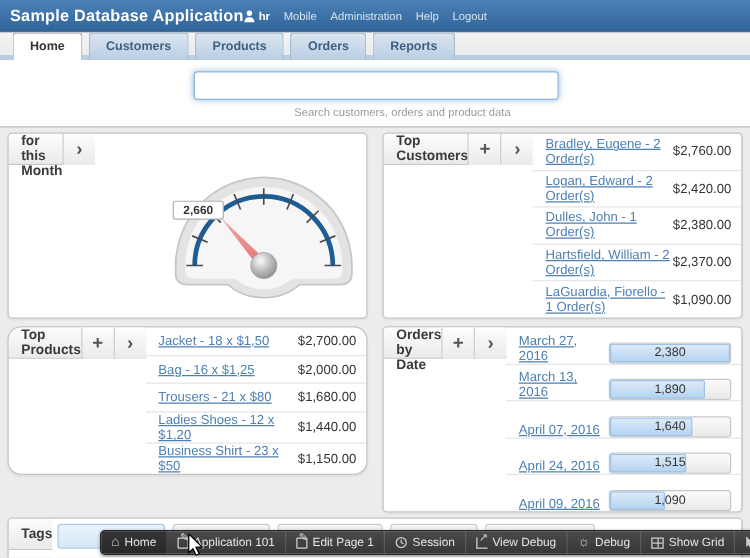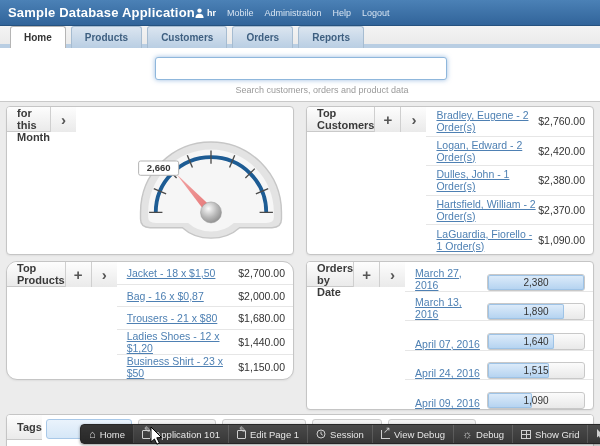--- a/index.html
+++ b/index.html
@@ -172,22 +172,22 @@
     <a class="header-link">Mobile</a>
     <a class="header-link">Administration</a>
     <a class="header-link">Help</a>
     <a class="header-link">Logout</a>
   </div>
 </div>
 
 <div class="tabstrip">
   <div class="tabs">
     <div class="tab active">Home</div>
+    <div class="tab">Customers</div>
     <div class="tab">Products</div>
-    <div class="tab">Customers</div>
     <div class="tab">Orders</div>
     <div class="tab">Reports</div>
   </div>
 </div>
 
 <div class="search-section">
   <input class="search-input" type="text" value="" style="">
   <div class="search-help">Search customers, orders and product data</div>
 </div>
 <div class="divider-line"></div>
@@ -275,21 +275,21 @@
     <div class="panel-title">Top Products</div>
     <div class="hd-btn plus"></div>
     <div class="hd-btn next"></div>
   </div>
   <div class="panel-body">
     <div class="list-row">
       <a class="row-link">Jacket - 18 x $1,50</a>
       <span class="row-val">$2,700.00</span>
     </div>
     <div class="list-row">
-      <a class="row-link">Bag - 16 x $0,87</a>
+      <a class="row-link">Bag - 16 x $1,25</a>
       <span class="row-val">$2,000.00</span>
     </div>
     <div class="list-row">
       <a class="row-link">Trousers - 21 x $80</a>
       <span class="row-val">$1,680.00</span>
     </div>
     <div class="list-row">
       <a class="row-link">Ladies Shoes - 12 x $1,20</a>
       <span class="row-val">$1,440.00</span>
     </div>

